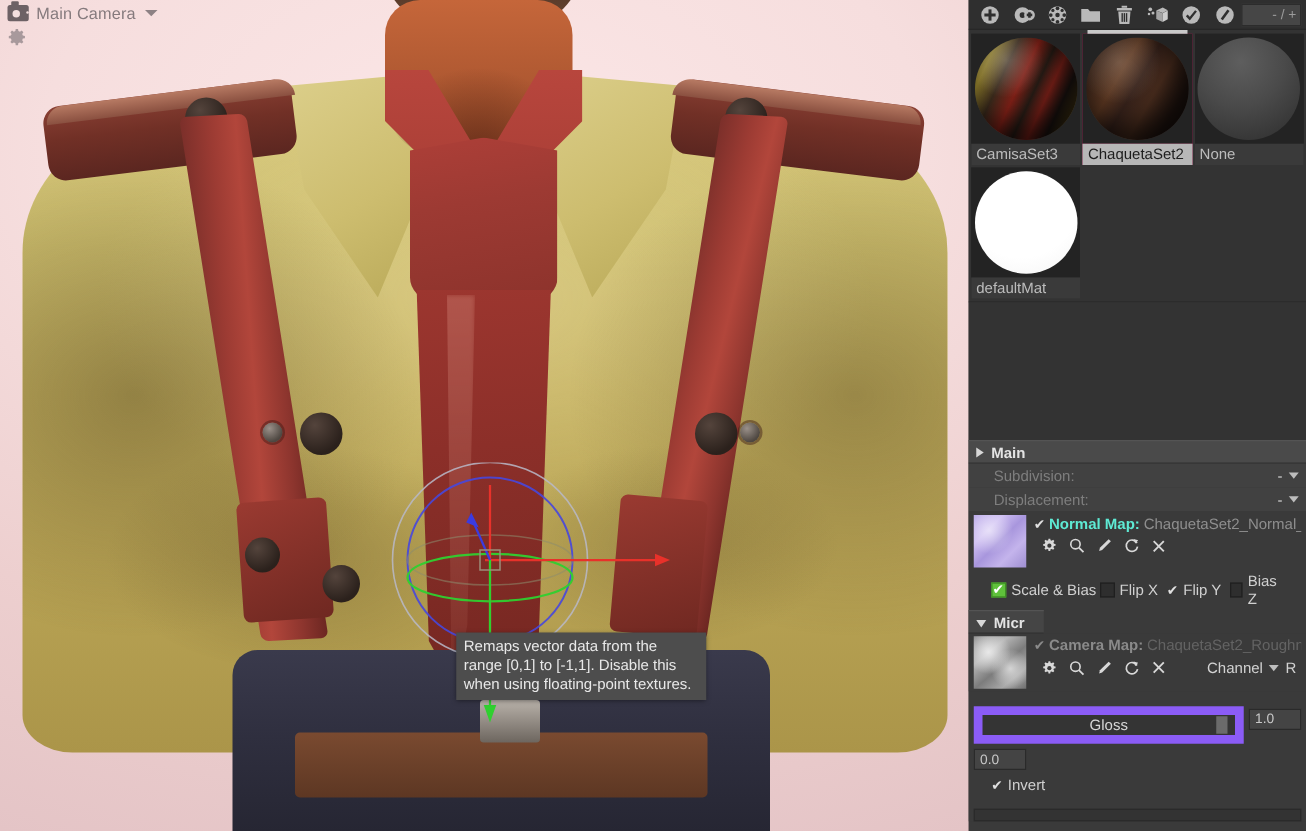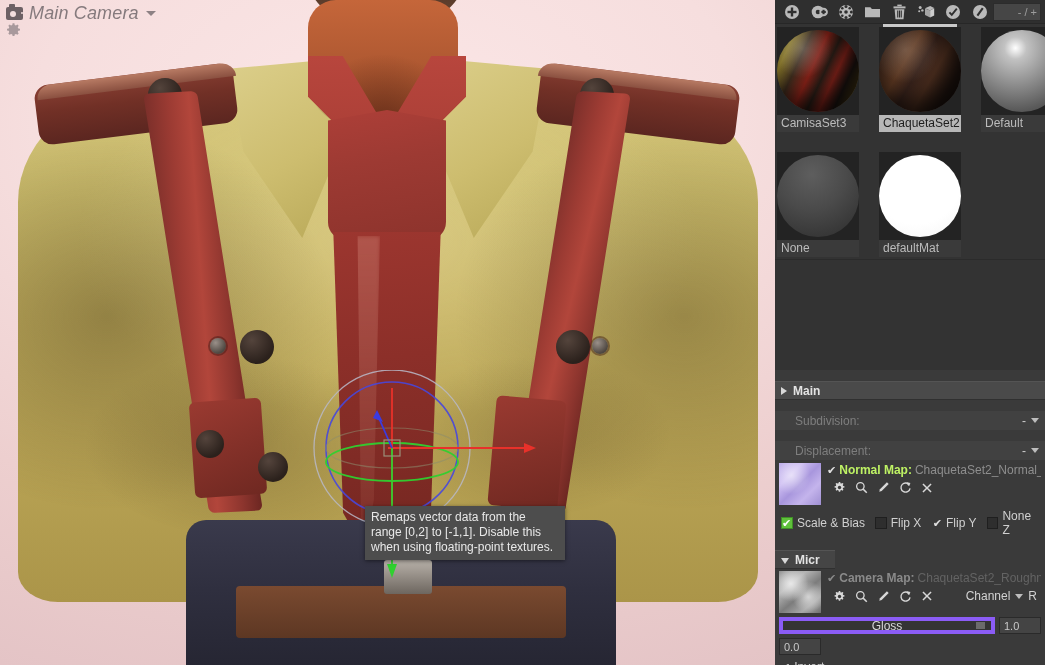--- a/index.html
+++ b/index.html
@@ -33,21 +33,21 @@
   }
   .cam-icon:before {
     content: ""; position: absolute; left: 3px; top: -3px;
     width: 6px; height: 3px; background: #6d6165; border-radius: 1px 1px 0 0;
   }
   .cam-icon:after {
     content: ""; position: absolute; left: 4px; top: 3.5px;
     width: 6px; height: 6px; border-radius: 50%;
     background: #f3dede; box-shadow: 9px -1px 0 -2px #f3dede;
   }
-  .cam-label { color: #857a7d; font-size: 18px; letter-spacing: .15px; font-style: italic; }
+  .cam-label { color: #857a7d; font-size: 13px; letter-spacing: .15px; }
   .caret-dn {
     width: 0; height: 0; border-left: 5px solid transparent;
     border-right: 5px solid transparent; border-top: 5px solid #8d8184;
     margin-left: 1px;
   }
   .vp-gear {
     position: absolute; left: 5px; top: 22px; z-index: 40;
     width: 17px; height: 17px;
   }
   .vp-gear svg { display: block; }
@@ -189,21 +189,21 @@
   .tb-btn svg { display: block; }
   .tb-field {
     margin-left: auto; width: 50px; height: 18px; background: #464646;
     border: 1px solid #2c2c2c; display: flex; align-items: center;
     justify-content: flex-end; gap: 3px; padding-right: 3px;
     color: #9c9c9c; font-size: 11px;
   }
 
   .mat-grid {
     background: #333333; padding: 3px 2px 2px 2px;
-    display: grid; grid-template-columns: repeat(3, 1fr); gap: 20px;
+    display: grid; grid-template-columns: repeat(3, 1fr); gap: 2px;
     border-bottom: 1px solid #2b2b2b;
   }
   .mat-cell { position: relative; background: #2a2a2a; }
   .mat-cell.sel { background: #be185d; }
   .mat-cell.sel:before {
     content: ""; position: absolute; left: 4px; right: 4px; top: -3px;
     height: 3px; background: #c9c9c9;
   }
   .mat-thumb {
     height: 88px; display: flex; align-items: center; justify-content: center;
@@ -241,21 +241,21 @@
     height: 17px; line-height: 17px; padding-left: 4px;
     font-size: 12px; color: #bcbcbc; background: #3a3a3a;
     white-space: nowrap; overflow: hidden;
   }
   .mat-cell.sel .mat-name { background: #b7b7b7; color: #1d1d1d; }
 
   
   .props { background: #3a3a3a; }
   .row {
     height: 19px; display: flex; align-items: center;
-    padding: 0 6px; font-size: 12px; position: relative; margin-top: 11px;
+    padding: 0 6px; font-size: 12px; position: relative;
   }
   .rowhdr {
     background: #4a4a4a; color: #e3e3e3; font-weight: bold;
     border-top: 1px solid #545454; border-bottom: 1px solid #303030;
   }
   .rowhdr.sub { background: #454545; }
   .rowdim { background: #414141; color: #7e7e7e; }
   .tri {
     width: 0; height: 0; margin-right: 6px;
     border-top: 4.5px solid transparent; border-bottom: 4.5px solid transparent;
@@ -280,44 +280,44 @@
       linear-gradient(135deg,#b9a8e8 0%, #cdbdf2 28%, #a896dd 50%, #c4b4ec 72%, #9f8fd2 100%);
   }
   .map-thumb.gloss {
     background:
       radial-gradient(circle at 28% 30%, #e8e8e8, rgba(0,0,0,0) 42%),
       radial-gradient(circle at 70% 62%, #d4d4d4, rgba(0,0,0,0) 40%),
       linear-gradient(140deg,#8a8a8a 0%, #b5b5b5 30%, #7c7c7c 55%, #a8a8a8 78%, #6e6e6e 100%);
   }
   .map-right { flex: 1; min-width: 0; }
   .map-title { font-size: 12px; display: flex; align-items: center; gap: 3px; white-space: nowrap; }
-  .map-title b { color: #bef264; font-weight: bold; }
+  .map-title b { color: #5eead4; font-weight: bold; }
   .map-path { color: #8e8e8e; overflow: hidden; text-overflow: clip; white-space: nowrap; }
   .map-icons { display: flex; align-items: center; gap: 9px; margin-top: 4px; padding-left: 6px; }
   .map-icons svg { display: block; }
   .chan { margin-left: auto; display: flex; align-items: center; gap: 5px; color: #d2d2d2; padding-right: 4px; }
 
-  .cbrow { display: flex; align-items: center; padding: 2px 6px; gap: 0; font-size: 12px; }
+  .cbrow { display: flex; align-items: center; padding: 2px 18px; gap: 0; font-size: 12px; }
   .cb { display: flex; align-items: center; gap: 4px; }
   .cbbox {
     width: 12px; height: 12px; background: #2e2e2e;
     border: 1px solid #1f1f1f; display: inline-block;
   }
   .cbbox.on { background: #5fc13b; border-color: #3f8f26; position: relative; }
   .cbbox.on:after {
     content: "✔"; position: absolute; left: 0px; top: -2px;
     font-size: 11px; color: #fff; line-height: 14px;
   }
   .tick { color: #e0e0e0; font-size: 11px; }
 
   .slider-row { display: flex; align-items: center; gap: 4px; padding: 2px 4px; }
   .slider {
-    position: relative; flex: 1; height: 17px; background: #343434;
-    border: 4px solid #8b5cf6; display: flex; align-items: center;
-    justify-content: center; color: #d8d8d8; font-size: 12px;
+    position: relative; flex: 1; height: 30px; background: #343434;
+    border: 7px solid #8b5cf6; display: flex; align-items: center;
+    justify-content: center; color: #d8d8d8; font-size: 12px; margin-top: 10px;
   }
   .sl-handle { position: absolute; top: 1px; bottom: 1px; width: 9px; background: #6b6b6b; }
   .sl-num {
     width: 42px; height: 17px; background: #444444; border: 1px solid #2a2a2a;
     color: #c8c8c8; font-size: 11px; display: flex; align-items: center;
     padding-left: 4px;
   }
 
   
   .tooltip {
@@ -494,26 +494,20 @@
         <div class="mat-name">CamisaSet3</div>
       </div>
       <div class="mat-cell sel">
         <div class="mat-thumb">
             <div class="sphere sph-chaqueta"></div>
           </div>
         <div class="mat-name">ChaquetaSet2</div>
       </div>
       <div class="mat-cell">
         <div class="mat-thumb">
-            <div class="sphere sph-default"></div>
-          </div>
-        <div class="mat-name">Default</div>
-      </div>
-      <div class="mat-cell">
-        <div class="mat-thumb">
             <div class="sphere sph-none"></div>
           </div>
         <div class="mat-name">None</div>
       </div>
       <div class="mat-cell">
         <div class="mat-thumb">
             <div class="sphere sph-defaultmat"></div>
           </div>
         <div class="mat-name">defaultMat</div>
       </div>
@@ -595,21 +589,21 @@
         <span class="cb" style="width:62px">
           <span class="cbbox"></span>
           <span>Flip X</span>
         </span>
         <span class="cb" style="width:58px">
           <span class="tick">✔</span>
           <span>Flip Y</span>
         </span>
         <span class="cb">
           <span class="cbbox"></span>
-          <span>None Z</span>
+          <span>Bias Z</span>
         </span>
       </div>
 
 
       <div class="row rowhdr sub" style="width:60px;">
         <span class="tri open"></span>
         <span>Micr</span>
       </div>
 
       <div class="map-block" style="padding-top:2px">
@@ -676,14 +670,14 @@
           <span class="tick">✔</span>
           <span>Invert</span>
         </span>
       </div>
 
       <div style="height:10px"></div>
       <div style="height:10px;margin:0 4px;background:#333;border:1px solid #2a2a2a;"></div>
     </div>
   </div>
 
-  <div class="tooltip">Remaps vector data from the range [0,2] to [-1,1]. Disable this when using floating-point textures.</div>
+  <div class="tooltip">Remaps vector data from the range [0,1] to [-1,1]. Disable this when using floating-point textures.</div>
 </div>
 
 </body></html>

